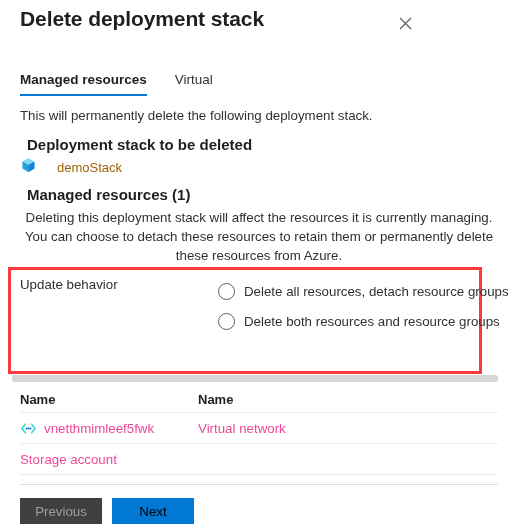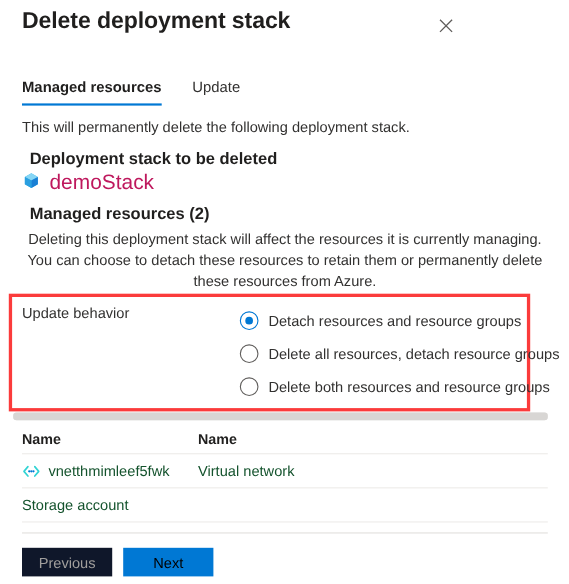--- a/index.html
+++ b/index.html
@@ -100,23 +100,23 @@
 
   .stack-row {
     position: absolute;
     left: 20px;
     top: 157px;
     display: flex;
     align-items: center;
     height: 20px;
   }
   .stack-row .name {
-    font-size: 19px;
-    color: #be185d;
-    margin-left: 8px;
+    font-size: 13px;
+    color: #a16207;
+    margin-left: 20px;
     white-space: nowrap;
   }
 
   .para {
     position: absolute;
     left: 20px;
     top: 208px;
     width: 478px;
     font-size: 13.3px;
     line-height: 19px;
@@ -221,33 +221,34 @@
     position: absolute;
     left: 20px;
     top: 386px;
     width: 478px;
   }
   .trow {
     display: flex;
     align-items: center;
     height: 30px;
     border-bottom: 1px solid #edebe9;
+    justify-content: space-between;
   }
   .trow.header-row {
     height: 26px;
     border-bottom: 1px solid #edebe9;
   }
   .trow.header-row .cell {
     font-size: 13px;
     font-weight: bold;
     color: #201f1e;
   }
   .cell {
     font-size: 13.3px;
-    color: #14532d;
+    color: #ec4899;
     white-space: nowrap;
     overflow: hidden;
   }
   .col-name { width: 160px; display: flex; align-items: center; }
   .col-type { width: 300px; }
   .col-name .cell-text { margin-left: 7px; }
   .res-icon { flex: 0 0 auto; width: 17px; height: 17px; display:block; }
 
   
   .footer-sep {
@@ -269,21 +270,21 @@
     height: 26px;
     min-width: 82px;
     font-size: 13.3px;
     font-family: "Liberation Sans", sans-serif;
     border: none;
     cursor: pointer;
     padding: 0 12px;
     box-sizing: border-box;
   }
   .btn-secondary {
-    background: #0f172a;
+    background: #404040;
     color: #a19f9d;
     margin-right: 10px;
     cursor: default;
   }
   .btn-primary {
     background: #0078d4;
     color: #000000;
   }
 </style>
 </head>
@@ -295,52 +296,48 @@
     <div class="title">Delete deployment stack</div>
     <button class="close-btn">
       <svg width="13" height="13" viewBox="0 0 13 13" aria-hidden="true">
         <path d="M1 1 L12 12 M12 1 L1 12" stroke="#605e5c" stroke-width="1.2" fill="none"></path>
       </svg>
     </button>
   </div>
 
   <div class="tabs">
     <div class="tab active">Managed resources</div>
-    <div class="tab">Update</div>
+    <div class="tab">Virtual</div>
   </div>
 
   <div class="intro">This will permanently delete the following deployment stack.</div>
 
   <div class="sec-label" id="stack-heading">Deployment stack to be deleted</div>
 
   <div class="stack-row">
     <span>
       <svg width="17" height="17" viewBox="0 0 17 17" aria-hidden="true">
         <polygon points="8.5,1.6 14.4,4.8 14.4,11.6 8.5,15 2.6,11.6 2.6,4.8" fill="#32b0e7"></polygon>
         <polygon points="8.5,1.6 14.4,4.8 8.5,8.1 2.6,4.8" fill="#86d6f5"></polygon>
         <polygon points="8.5,8.1 14.4,4.8 14.4,11.6 8.5,15" fill="#1a7fd4"></polygon>
         <polygon points="2.6,4.8 8.5,8.1 8.5,15 2.6,11.6" fill="#2a9fe0"></polygon>
       </svg>
     </span>
     <span class="name">demoStack</span>
   </div>
 
-  <div class="sec-label" id="managed-heading">Managed resources (2)</div>
+  <div class="sec-label" id="managed-heading">Managed resources (1)</div>
 
   <div class="para">Deleting this deployment stack will affect the resources it is currently managing. You can choose to detach these resources to retain them or permanently delete these resources from Azure.</div>
 
   <div class="redbox"></div>
 
   <div class="update-label">Update behavior</div>
 
   <div class="radio-group">
-    <div class="radio-item selected">
-      <span class="radio-mark"></span>
-      <span class="radio-text">Detach resources and resource groups</span>
-    </div>
     <div class="radio-item">
       <span class="radio-mark"></span>
       <span class="radio-text">Delete all resources, detach resource groups</span>
     </div>
     <div class="radio-item">
       <span class="radio-mark"></span>
       <span class="radio-text">Delete both resources and resource groups</span>
     </div>
   </div>
 

